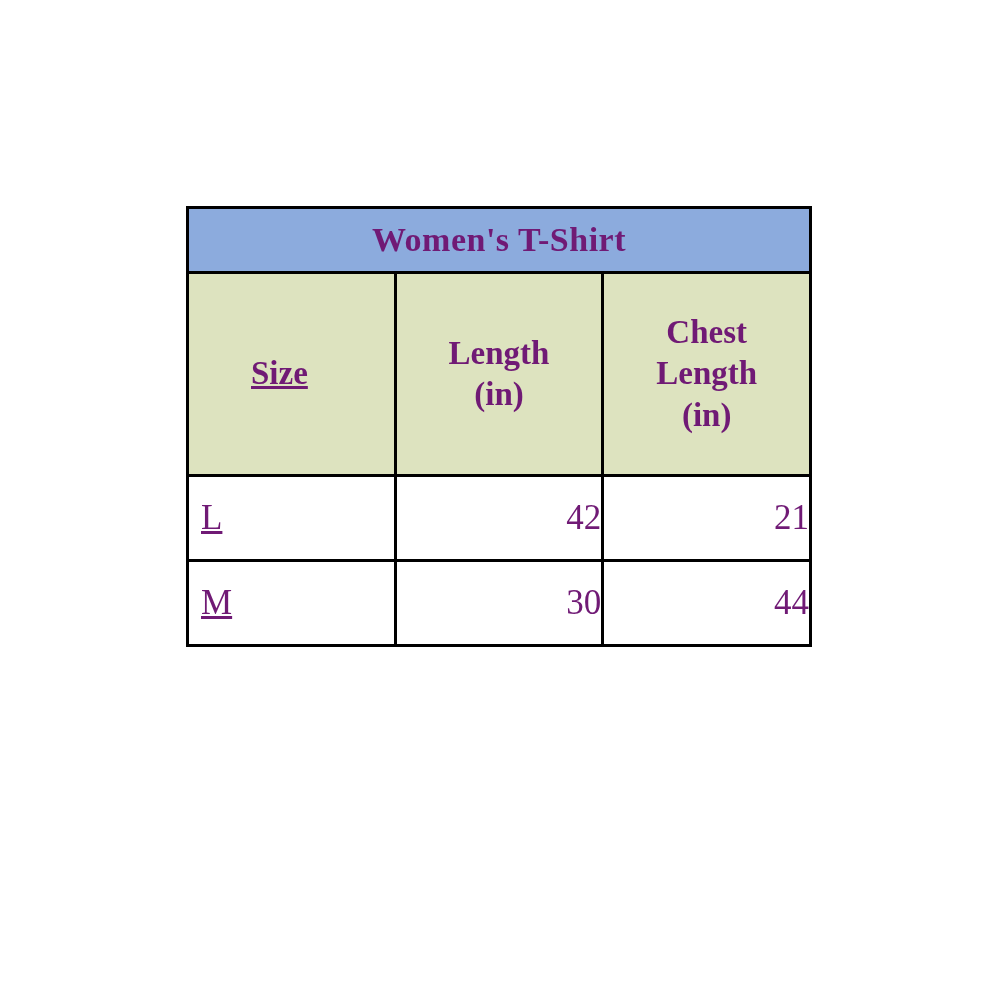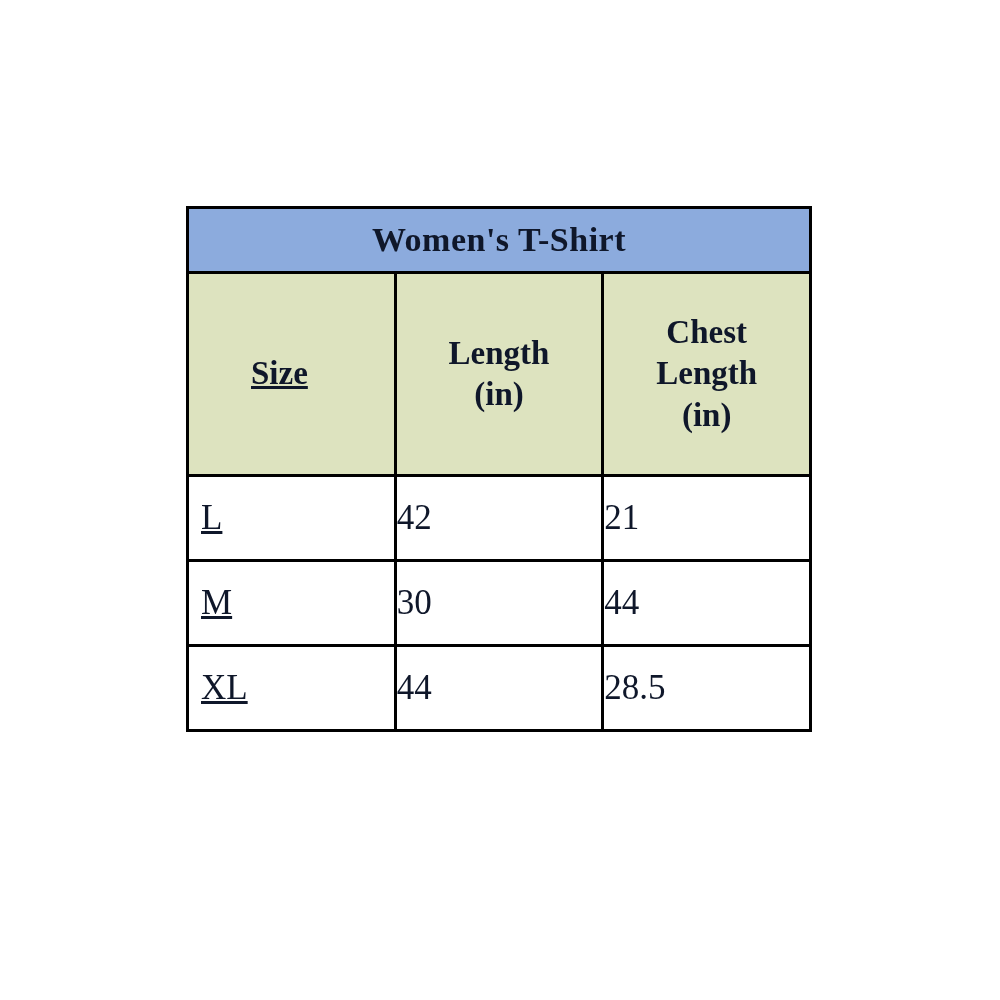--- a/index.html
+++ b/index.html
@@ -21,21 +21,21 @@
   }
   table.size-table {
     border-collapse: collapse;
     width: 626px;
     table-layout: fixed;
   }
   table.size-table td,
   table.size-table th {
     border: 3px solid #000000;
     padding: 0;
-    color: #0f172a;
+    color: #701a75;
   }
   .title-cell {
     background: #8cabdd;
     text-align: center;
     font-weight: bold;
     font-size: 34px;
     height: 62px;
     line-height: 62px;
     letter-spacing: 0.5px;
   }
@@ -48,21 +48,21 @@
     vertical-align: middle;
     line-height: 1.25;
   }
   .head-cell.size-head {
     text-align: left;
     padding-left: 62px;
   }
   .body-row td {
     height: 82px;
     font-size: 35px;
-    text-align: left;
+    text-align: right;
     vertical-align: middle;
     background: #ffffff;
   }
   .body-row td.size-col {
     text-align: left;
     padding-left: 12px;
   }
   .col-size { width: 210px; text-decoration: underline; }
   .col-chest { width: 208px; }
   .col-front { width: 208px; }
@@ -91,20 +91,15 @@
       <tr class="body-row">
         <td class="size-col col-size">L</td>
         <td class="col-chest">42</td>
         <td class="col-front">21</td>
       </tr>
       <tr class="body-row">
         <td class="size-col col-size">M</td>
         <td class="col-chest">30</td>
         <td class="col-front">44</td>
       </tr>
-      <tr class="body-row">
-        <td class="size-col col-size">XL</td>
-        <td class="col-chest">44</td>
-        <td class="col-front">28.5</td>
-      </tr>
     </tbody>
   </table>
 </div>
 
 </body></html>

